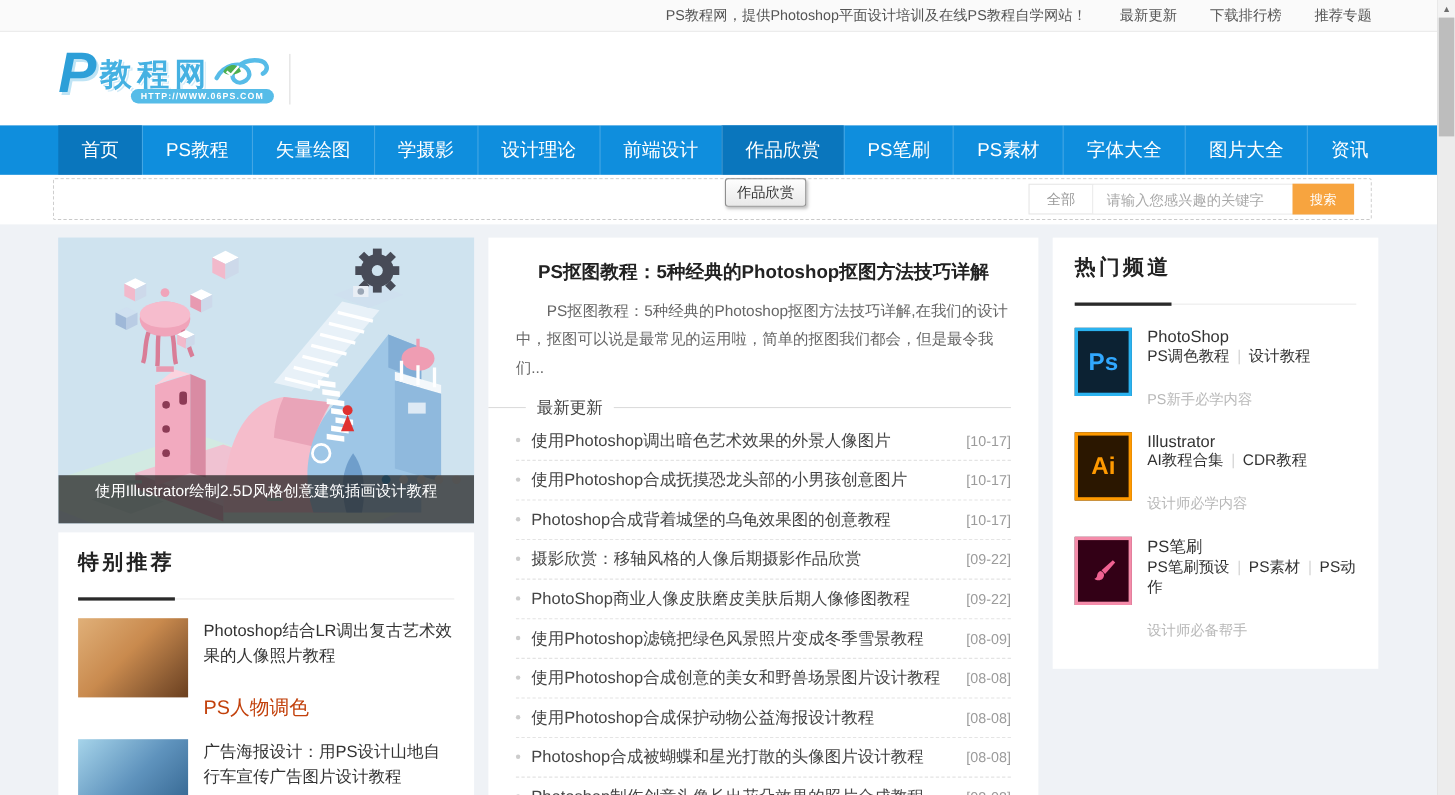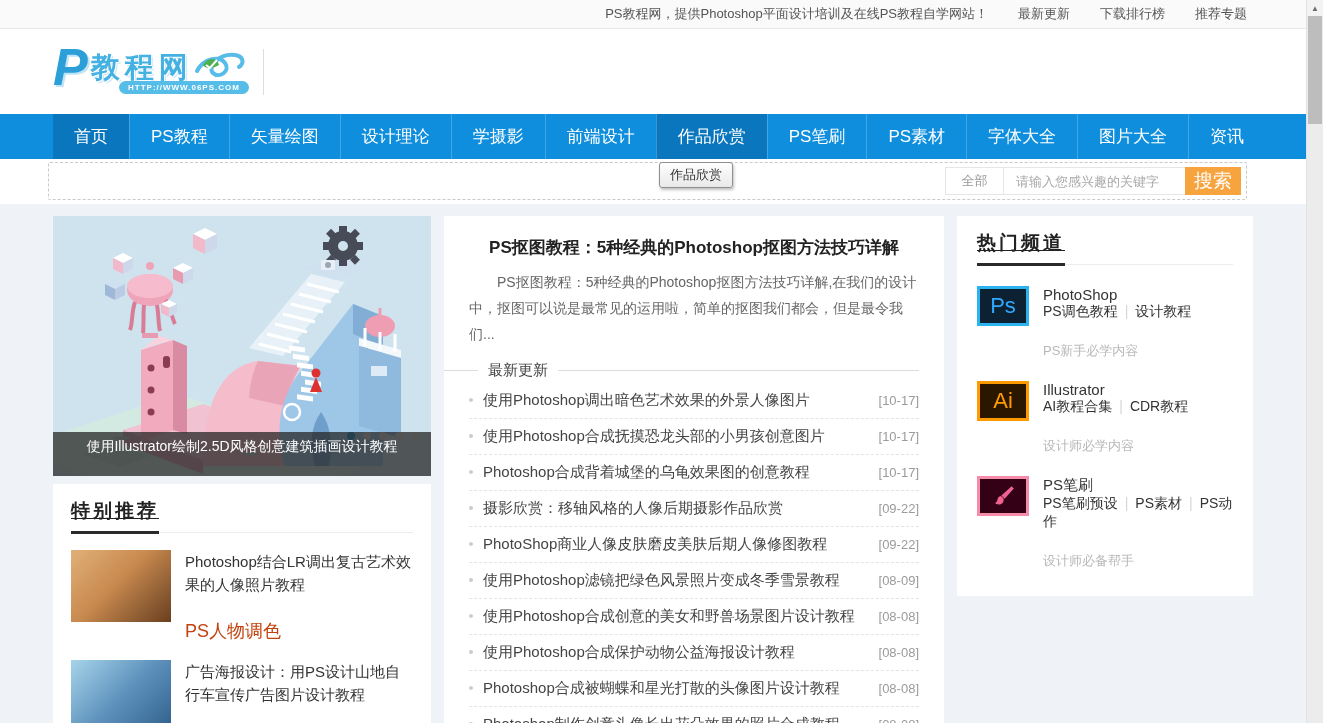--- a/index.html
+++ b/index.html
@@ -38,29 +38,29 @@
     cursor:pointer; white-space:nowrap; }
   .nav-item + .nav-item { border-left:1px solid rgba(255,255,255,0.22); }
   .nav-item.active, .nav-item.hover { background:var(--nav-active); }
 
   
   .substrip { height:45px; background:#fff; position:relative; }
   .substrip-box { position:absolute; left:48px; right:76px; top:3px; bottom:4px;
     border:1px dashed #c9c9c9; border-radius:2px;
     display:flex; align-items:center; justify-content:flex-end; }
   .search-group { display:flex; align-items:stretch; height:28px;
-    border:1px solid #e6e6e6; background:#fff; margin-right:5px; }
+    border:1px solid #e6e6e6; background:#fff; margin-right:15px; }
   .search-cat { width:58px; text-align:center; font-size:13px; color:#999;
     border-right:1px solid #e6e6e6; line-height:26px; cursor:pointer;
     display:flex; align-items:center; justify-content:center; }
   .search-input { border:none; outline:none; width:182px; padding:0 12px;
     font-size:13px; color:#333; font-family:inherit; }
   .search-input::placeholder { color:#a9a9a9; }
   .search-btn { width:56px; margin:-1px; background:var(--btn-orange); color:#fff;
-    border:none; font-size:19px; cursor:pointer; font-family:inherit; }
+    border:none; font-size:12px; cursor:pointer; font-family:inherit; }
 
   .tooltip { position:absolute; left:659px; top:162px; z-index:9;
     background:linear-gradient(#fefefe,#e9e9e9); border:1px solid #8f8f8f;
     border-radius:3px; box-shadow:1px 2px 3px rgba(0,0,0,0.25);
     padding:3px 10px; font-size:13px; color:#333; }
 
   
   .main { display:flex; margin:12px 0 0 53px; width:1200px; gap:13px; align-items:flex-start; }
   .col-left  { width:378px; flex:none; }
   .col-mid   { width:500px; flex:none; background:#fff; padding:20px 25px 10px; }
@@ -71,22 +71,22 @@
   .banner-caption { position:absolute; bottom:0; left:0; right:0; height:44px;
     background:rgba(38,38,38,0.75); color:#fff; font-size:14px;
     text-align:center; line-height:28px; }
   .banner-dots { position:absolute; right:12px; bottom:36px; display:flex; gap:8px; }
   .dot { width:8px; height:8px; border-radius:50%; background:#d9d9d9; cursor:pointer; }
   .dot.active { background:var(--accent); }
 
   
   .sec-head { border-bottom:1px solid #ececec; font-size:19px; font-weight:bold;
     color:#222; letter-spacing:3px; }
-  .sec-head .t { display:inline-block; padding-bottom:7px; border-bottom:3px solid #2a2a2a;
-    margin-bottom:-2px;text-decoration:underline; }
+  .sec-head .t { display:inline-block; padding-bottom:19px; border-bottom:3px solid #2a2a2a;
+    margin-bottom:-2px; }
 
   
   .card-recommend { background:#fff; margin-top:8px; padding:14px 18px 18px; }
   .rec-item { display:flex; margin-top:17px; cursor:pointer; }
   .rec-thumb { width:100px; height:72px; flex:none; margin-right:14px; }
   .thumb-vintage { background:linear-gradient(135deg,#e0b079 0%,#c98a4e 45%,#8a5a32 80%,#6b3f1e 100%); }
   .thumb-bike    { background:linear-gradient(135deg,#a6d4ea 0%,#5f93bd 50%,#2e5f8a 100%); }
   .rec-title { font-size:15px; color:#333; line-height:1.55; }
   .rec-cat { font-size:18px; color:#c2410c; margin-top:22px; }
 
@@ -99,23 +99,23 @@
   .mid-sec .line-r { flex:1; }
   .mid-sec .txt { padding:0 10px; }
   .art-row { display:flex; align-items:center; height:36px;
     border-bottom:1px dashed #e4e4e4; cursor:pointer; }
   .art-bullet { width:4px; height:4px; background:#ccc; border-radius:50%; margin-right:10px; flex:none; }
   .art-title { font-size:15px; color:#444; flex:1; white-space:nowrap; overflow:hidden; }
   .art-date { font-size:13px; color:#9b9b9b; margin-left:10px; flex:none; }
 
   
   .ch-item { display:flex; margin-top:21px; }
-  .ch-icon { width:52px; height:40px; flex:none; margin-right:14px;
+  .ch-icon { width:52px; height:62px; flex:none; margin-right:14px;
     display:flex; align-items:center; justify-content:center;
-    font-weight:normal; font-size:22px; cursor:pointer;
+    font-weight:bold; font-size:22px; cursor:pointer;
     border:3px solid var(--bd,#ccc); background:var(--bg,#000); color:var(--fg,#fff); }
   .ch-icon svg { display:block; }
   .ch-name { font-size:15px; color:#333; cursor:pointer; }
   .ch-links { font-size:14px; color:#333; margin-top:0; }
   .ch-links .sep { color:#d5d5d5; margin:0 7px; }
   .ch-link { color:#333; cursor:pointer; }
   .ch-desc { font-size:13px; color:#b8b8b8; margin-top:21px; }
 
   
   .scrollbar { position:fixed; top:0; right:0; width:17px; height:723px;
@@ -155,23 +155,23 @@
 </div>
 
 <div class="nav">
 
     <div class="nav-item active">首页</div>
 
     <div class="nav-item">PS教程</div>
 
     <div class="nav-item">矢量绘图</div>
 
+    <div class="nav-item">学摄影</div>
+
     <div class="nav-item">设计理论</div>
-
-    <div class="nav-item">学摄影</div>
 
     <div class="nav-item">前端设计</div>
 
     <div class="nav-item hover">作品欣赏</div>
 
     <div class="nav-item">PS笔刷</div>
 
     <div class="nav-item">PS素材</div>
 
     <div class="nav-item">字体大全</div>

